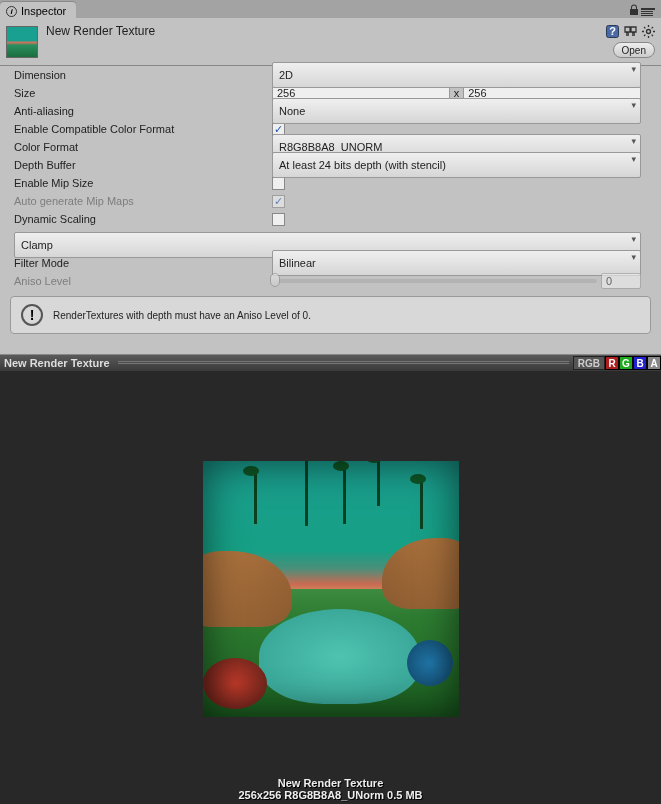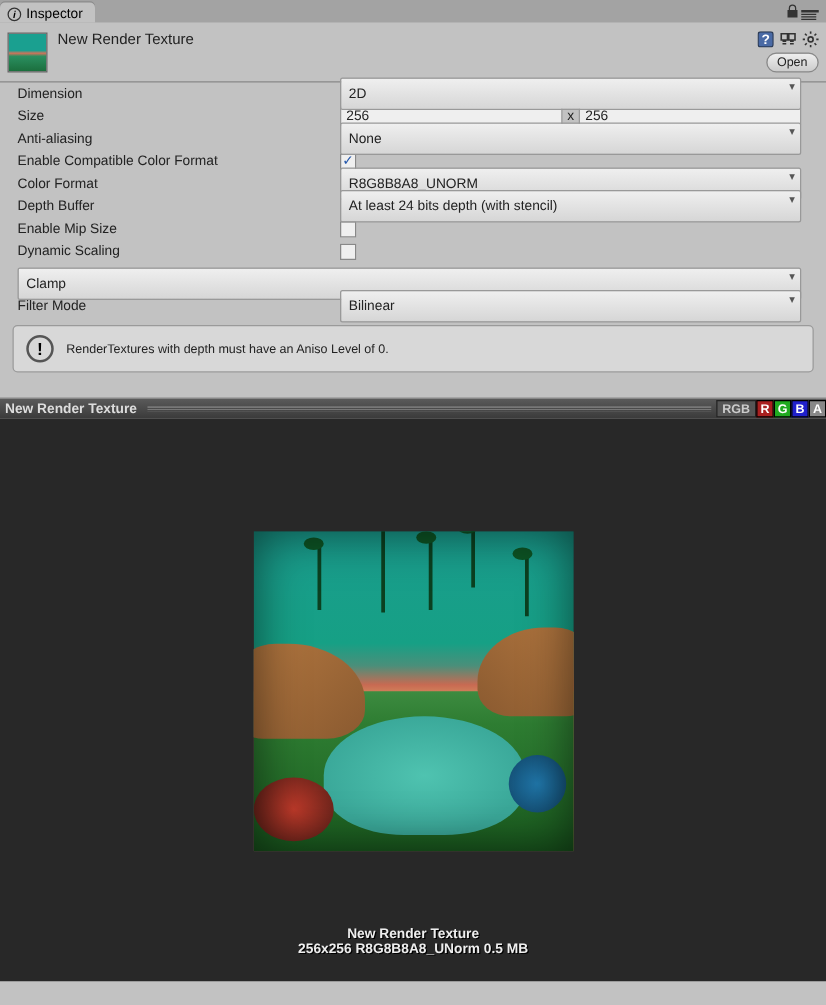--- a/index.html
+++ b/index.html
@@ -166,36 +166,51 @@
         <div class="dropdown">At least 24 bits depth (with stencil)</div>
       </div>
   </div>
   <div class="row">
     <div class="label">Enable Mip Size</div>
     <div class="control">
         <div class="chk"></div>
       </div>
   </div>
   <div class="row">
+    <div class="label disabled">Auto generate Mip Maps</div>
+    <div class="control">
+        <div class="chk on" style="opacity:.6"></div>
+      </div>
+  </div>
+  <div class="row">
     <div class="label">Dynamic Scaling</div>
     <div class="control">
         <div class="chk"></div>
       </div>
   </div>
   <div class="gap"></div>
   <div class="row">
     <div class="control">
         <div class="dropdown">Clamp</div>
       </div>
   </div>
   <div class="row">
     <div class="label">Filter Mode</div>
     <div class="control">
         <div class="dropdown">Bilinear</div>
       </div>
+  </div>
+  <div class="row">
+    <div class="label disabled">Aniso Level</div>
+    <div class="control" style="opacity:.6">
+      <div class="slider-track">
+          <div class="slider-thumb"></div>
+        </div>
+      <div class="slider-val">0</div>
+    </div>
   </div>
 
   <div class="infobox">
     <div class="info-circle">!</div>
     <div class="infobox-text">RenderTextures with depth must have an Aniso Level of 0.</div>
   </div>
 </div>
 
 <div class="previewhdr">
   <span class="pname">New Render Texture</span>

